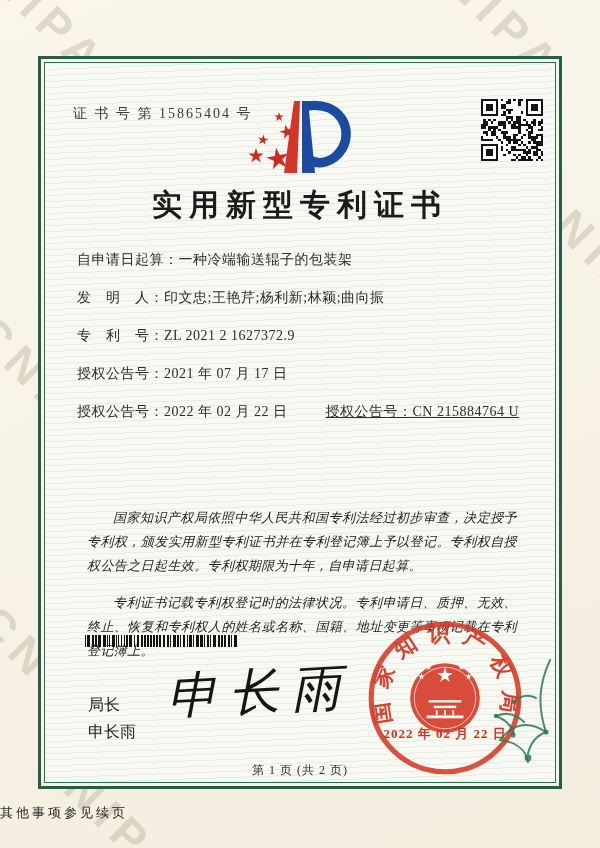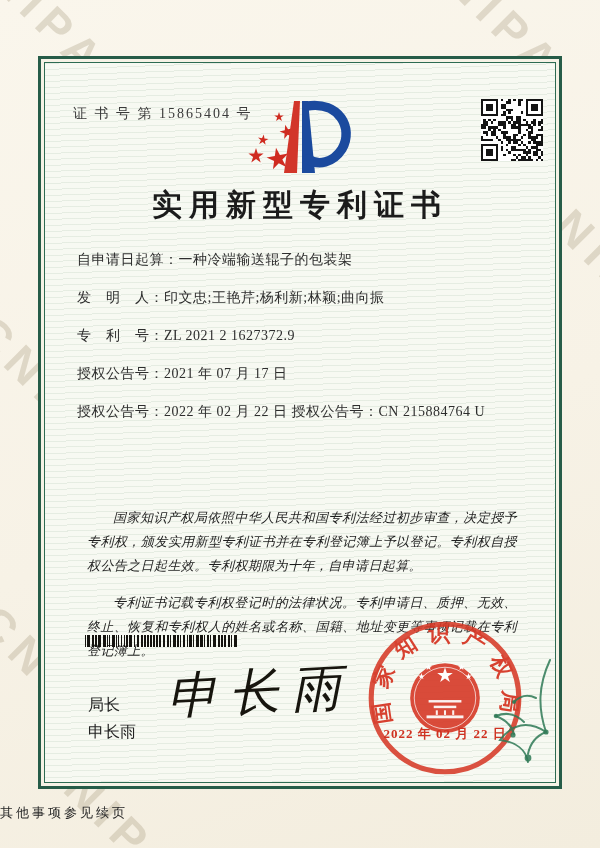--- a/index.html
+++ b/index.html
@@ -16,21 +16,21 @@
   .inner{position:relative;width:100%;height:100%;box-sizing:border-box;border:1px solid #2d6b52;
          background:repeating-linear-gradient(178deg,rgba(128,164,134,.15) 0px,rgba(128,164,134,.15) 1px,rgba(0,0,0,0) 1px,rgba(0,0,0,0) 6px),#f7f9f2;
          overflow:hidden;}
   .certno{position:absolute;top:42px;left:28px;font-size:14px;letter-spacing:2px;color:#3a3a3a;}
   .logo{position:absolute;left:192px;top:32px;width:126px;height:84px;}
   .qr{position:absolute;left:436px;top:36px;width:62px;height:62px;}
   .title{position:absolute;top:122px;left:0;right:0;text-align:center;
          font-size:30px;font-weight:700;letter-spacing:7px;color:#1b1b1b;}
   .fields{position:absolute;top:186px;left:32px;right:22px;font-size:14px;color:#2d2d2d;}
   .frow{margin-bottom:17px;line-height:21px;letter-spacing:.5px;white-space:nowrap;}
-  .pair2{}
+  .pair2{margin-left:34px;text-decoration:underline;}
   .paras{position:absolute;top:431px;left:30px;right:26px;font-size:13px;font-style:italic;
          line-height:1.86;color:#1e1e1e;text-align:justify;}
   .paras p{margin:12px;text-indent:2em;letter-spacing:.4px;}
   .barcode{position:absolute;left:40px;top:572px;width:158px;height:12px;}
   .signer{position:absolute;left:43px;top:628px;font-size:16px;line-height:27px;color:#222;}
   .sig{position:absolute;left:122px;top:596px;font-size:50px;font-style:italic;
        letter-spacing:12px;color:#17150e;transform:rotate(-3deg);white-space:nowrap;}
   .seal{position:absolute;left:318px;top:553px;width:164px;height:164px;opacity:.95;}
   .sealdate{position:absolute;left:318px;top:662px;width:164px;text-align:center;
             font-size:13px;font-weight:700;color:#cf3322;letter-spacing:1px;white-space:nowrap;}
@@ -392,17 +392,18 @@
         </g>
         <g fill="#2f7a56" opacity="0.85">
           <circle cx="62" cy="100" r="3.4"></circle>
           <circle cx="47" cy="77" r="2.6"></circle>
           <circle cx="30" cy="58" r="2.2"></circle>
           <circle cx="48" cy="44" r="2"></circle>
           <circle cx="80" cy="74" r="2.6"></circle>
         </g>
       </svg>
 
+      <div class="pagenum">第 1 页 (共 2 页)</div>
     </div>
   </div>
 
   <div class="contnote">其他事项参见续页</div>
 </div>
 
 </body></html>

